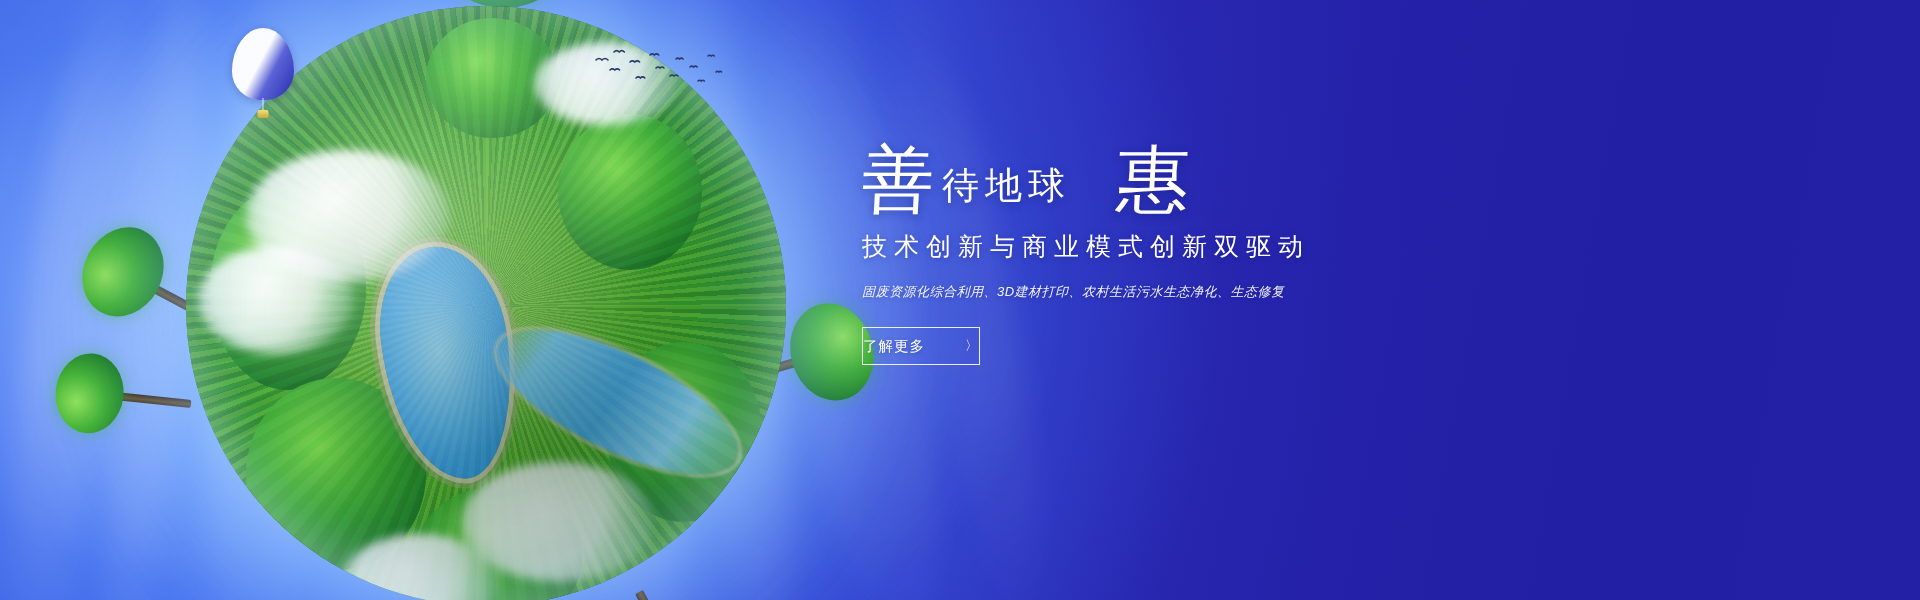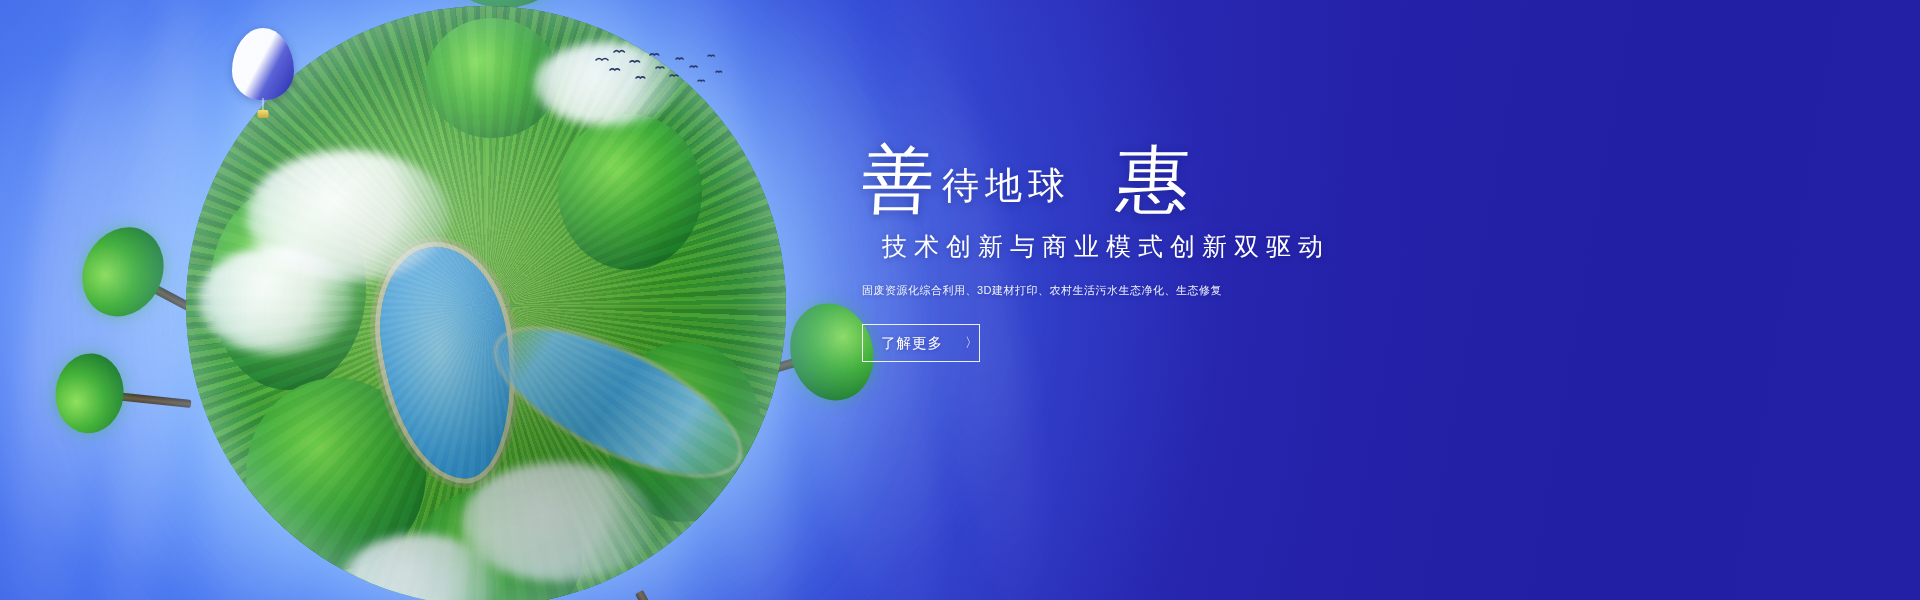--- a/index.html
+++ b/index.html
@@ -124,28 +124,28 @@
   .sml{
     font-family:"Liberation Serif","DejaVu Serif",serif;
     font-size:37px;line-height:1;font-weight:400;letter-spacing:6px;
     padding:0 0 10px 8px;
     text-shadow:0 2px 8px rgba(10,20,90,.40);
     margin-top:12px;
   }
   .gap{display:inline-block;width:46px;}
   .subtitle{
     margin-top:16px;font-size:25px;letter-spacing:7px;font-weight:400;
-    color:#ffffff;text-shadow:0 1px 6px rgba(10,20,90,.35);white-space:nowrap;margin-left:20px;
+    color:#ffffff;text-shadow:0 1px 6px rgba(10,20,90,.35);white-space:nowrap;
   }
   .desc{
-    margin-top:20px;font-size:11px;letter-spacing:.5px;color:#f2f4ff;
-    text-shadow:0 1px 5px rgba(10,20,90,.30);white-space:nowrap;
+    margin-top:20px;font-size:13px;letter-spacing:.5px;color:#f2f4ff;
+    text-shadow:0 1px 5px rgba(10,20,90,.30);white-space:nowrap;font-style:italic;
   }
   .cta{
-    margin-top:26px;display:inline-flex;align-items:center;justify-content:flex-end;gap:22px;
+    margin-top:26px;display:inline-flex;align-items:center;justify-content:space-between;gap:16px;
     width:116px;height:36px;border:1px solid rgba(255,255,255,.9);
     color:#fff;font-size:14.5px;letter-spacing:1px;background:transparent;cursor:pointer;
     text-shadow:0 1px 4px rgba(10,20,90,.3);
   }
   .cta .chev{font-size:13px;opacity:.95;}
 </style>
 </head>
 <body>
 
 <div class="banner">

